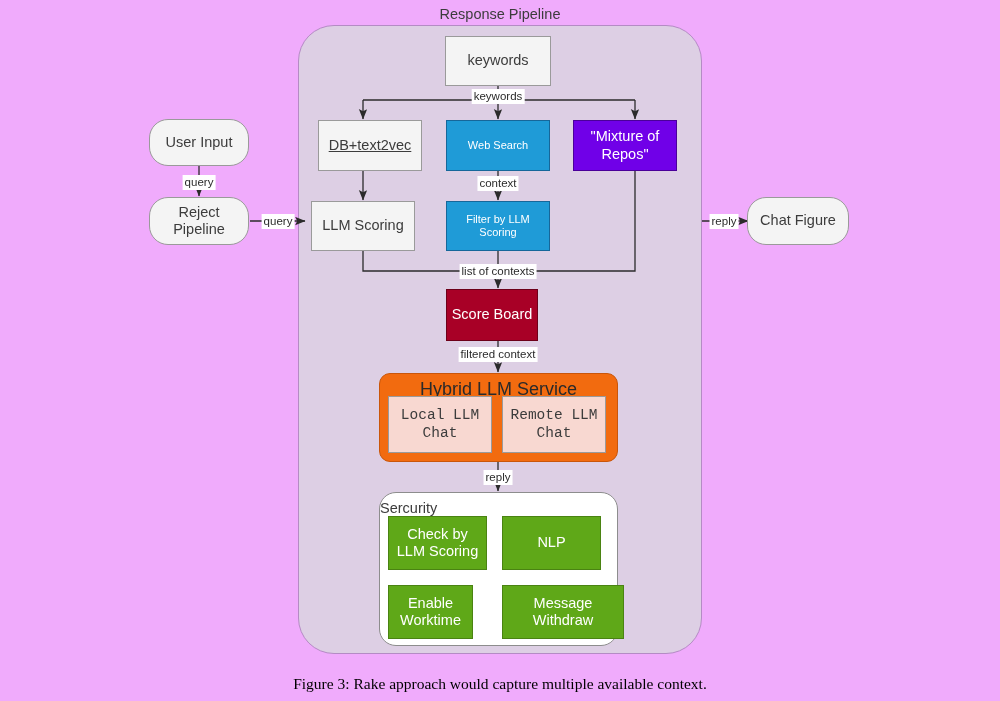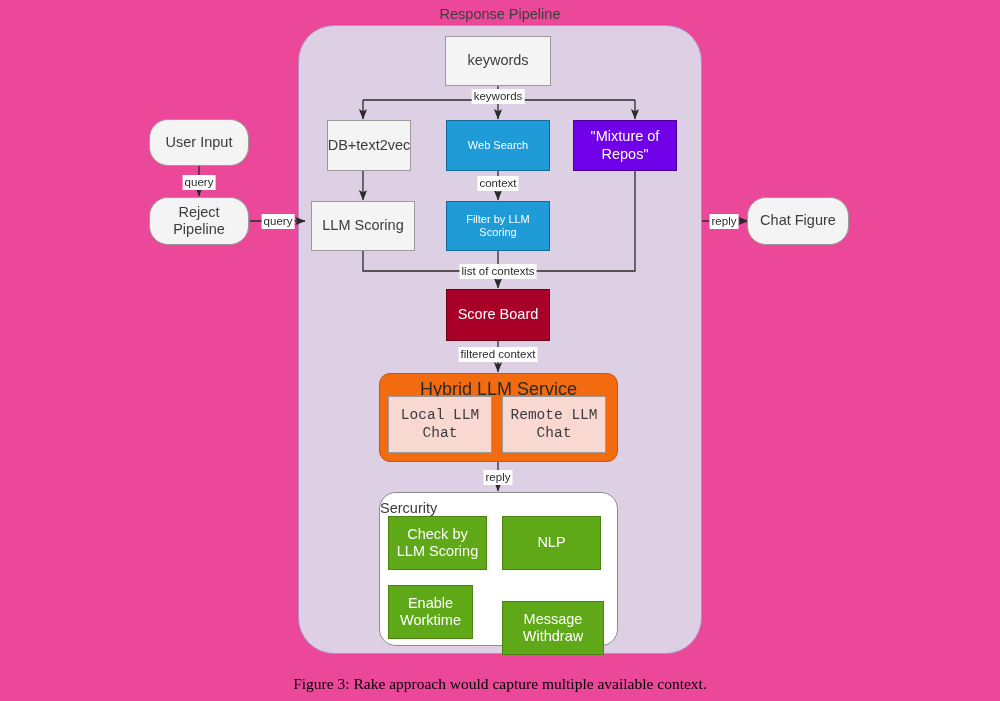--- a/index.html
+++ b/index.html
@@ -8,21 +8,21 @@
     padding: 0;
     background: #ffffff;
   }
   body {
     font-family: "Liberation Sans", sans-serif;
   }
   #canvas {
     position: relative;
     width: 1000px;
     height: 701px;
-    background: #ec4899;
+    background: #f0abfc;
     overflow: hidden;
   }
   svg.layer {
     position: absolute;
     left: 0;
     top: 0;
     width: 1000px;
     height: 701px;
     overflow: visible;
   }
@@ -233,41 +233,41 @@
   </div>
 
   <div class="node n-grey-round" style="left:747px; top:197px; width:102px; height:48px;">
     <span class="node-label">Chat Figure</span>
   </div>
 
   <div class="node n-grey" style="left:445px; top:36px; width:106px; height:50px;">
     <span class="node-label">keywords</span>
   </div>
 
-  <div class="node n-grey" style="left:327px; top:120px; width:84px; height:51px;">
+  <div class="node n-grey" style="left:318px; top:120px; width:104px; height:51px;text-decoration:underline;">
     <span class="node-label">DB+text2vec</span>
   </div>
 
   <div class="node n-blue" style="left:446px; top:120px; width:104px; height:51px;">
     <span class="node-label">Web Search</span>
   </div>
 
   <div class="node n-purple" style="left:573px; top:120px; width:104px; height:51px;">
     <span class="node-label">"Mixture of Repos"</span>
   </div>
 
   <div class="node n-blue" style="left:446px; top:201px; width:104px; height:50px;">
     <span class="node-label">Filter by LLM Scoring</span>
   </div>
 
   <div class="node n-grey" style="left:311px; top:201px; width:104px; height:50px;">
     <span class="node-label">LLM Scoring</span>
   </div>
 
-  <div class="node n-crimson" style="left:446px; top:289px; width:104px; height:52px;">
+  <div class="node n-crimson" style="left:446px; top:289px; width:92px; height:52px;">
     <span class="node-label">Score Board</span>
   </div>
 
   <div class="panel-orange" style="left:379px; top:373px; width:239px; height:89px;">
     <div class="panel-orange-title">Hybrid LLM Service</div>
   </div>
 
   <div class="node n-pink" style="left:388px; top:396px; width:104px; height:57px;">
     <span class="node-label">Local LLM Chat</span>
   </div>
@@ -285,21 +285,21 @@
   </div>
 
   <div class="node n-green" style="left:502px; top:516px; width:99px; height:54px;">
     <span class="node-label">NLP</span>
   </div>
 
   <div class="node n-green" style="left:388px; top:585px; width:85px; height:54px;">
     <span class="node-label">Enable Worktime</span>
   </div>
 
-  <div class="node n-green" style="left:502px; top:585px; width:102px; height:54px;margin-top:16px;">
+  <div class="node n-green" style="left:502px; top:585px; width:122px; height:54px;">
     <span class="node-label">Message Withdraw</span>
   </div>
 
   <div class="edge-label" style="left:199px; top:175px;">query</div>
 
   <div class="edge-label" style="left:278px; top:214px;">query</div>
 
   <div class="edge-label" style="left:498px; top:89px;">keywords</div>
 
   <div class="edge-label" style="left:498px; top:176px;">context</div>

